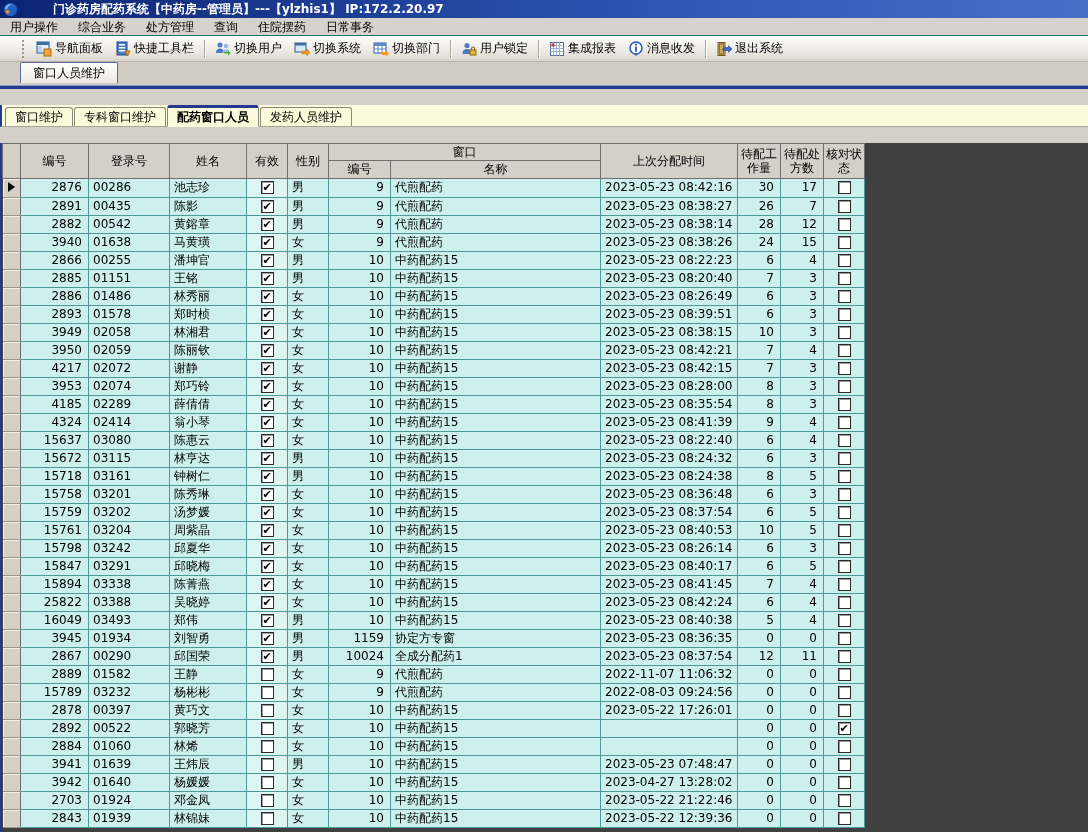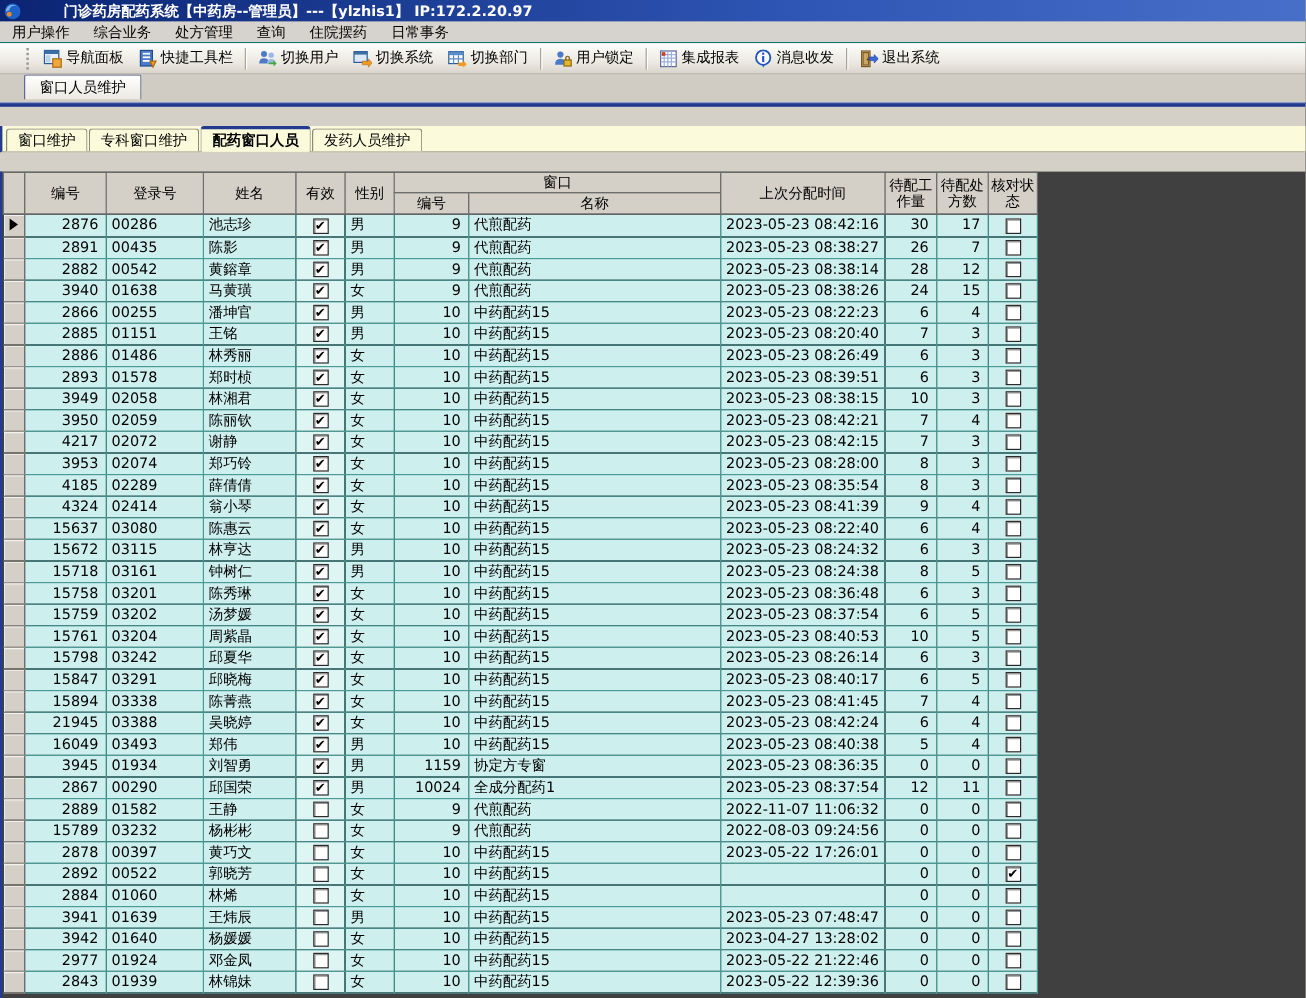--- a/index.html
+++ b/index.html
@@ -554,21 +554,21 @@
             <td>女</td>
             <td class="num">10</td>
             <td>中药配药15</td>
             <td>2023-05-23 08:41:45</td>
             <td class="num">7</td>
             <td class="num">4</td>
             <td class="ckcell"><span class="cb"></span></td>
           </tr>
           <tr>
             <td class="sel"></td>
-            <td class="num">21945</td>
+            <td class="num">25822</td>
             <td>03388</td>
             <td>吴晓婷</td>
             <td class="ckcell valid-cell"><span class="cb">✔</span></td>
             <td>女</td>
             <td class="num">10</td>
             <td>中药配药15</td>
             <td>2023-05-23 08:42:24</td>
             <td class="num">6</td>
             <td class="num">4</td>
             <td class="ckcell"><span class="cb"></span></td>
@@ -708,21 +708,21 @@
             <td>女</td>
             <td class="num">10</td>
             <td>中药配药15</td>
             <td>2023-04-27 13:28:02</td>
             <td class="num">0</td>
             <td class="num">0</td>
             <td class="ckcell"><span class="cb"></span></td>
           </tr>
           <tr>
             <td class="sel"></td>
-            <td class="num">2977</td>
+            <td class="num">2703</td>
             <td>01924</td>
             <td>邓金凤</td>
             <td class="ckcell valid-cell"><span class="cb"></span></td>
             <td>女</td>
             <td class="num">10</td>
             <td>中药配药15</td>
             <td>2023-05-22 21:22:46</td>
             <td class="num">0</td>
             <td class="num">0</td>
             <td class="ckcell"><span class="cb"></span></td>

